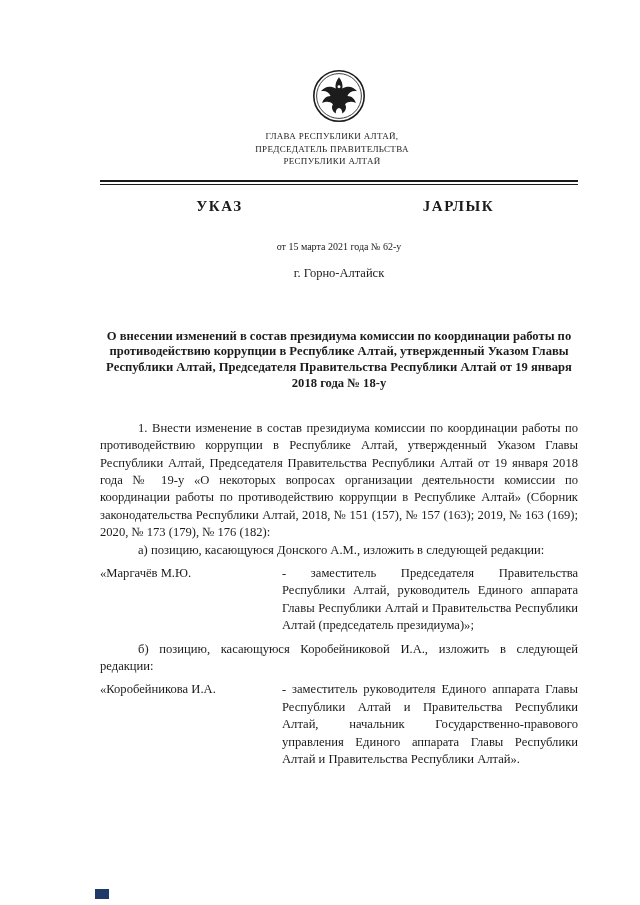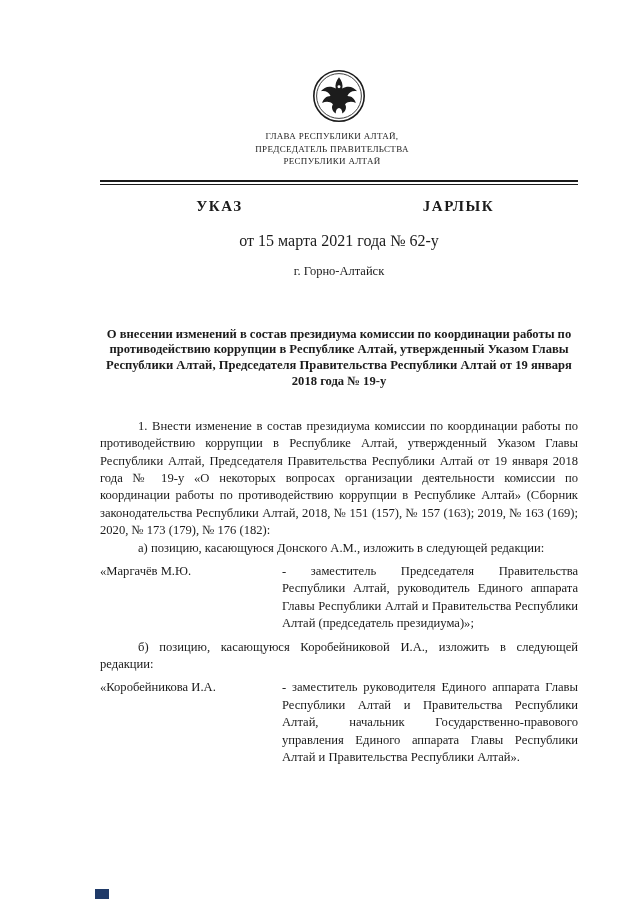--- a/index.html
+++ b/index.html
@@ -37,21 +37,21 @@
     border-bottom: 1px solid #1b1b1b;
   }
 
   
   .doctype-row { display: flex; margin-top: 13px; align-items: center; }
   .doctype {
     flex: 1; text-align: center;
     font-weight: bold; font-size: 15px; letter-spacing: 1.6px;
   }
 
-  .date-line { text-align: center; margin-top: 17px; font-size: 16px; }
+  .date-line { text-align: center; margin-top: 26px; font-size: 10px; }
   .place-line { text-align: center; margin-top: 14px; font-size: 12.5px; }
 
   
   .doc-title {
     margin-top: 48px;
     text-align: center;
     font-weight: bold;
     font-size: 12.6px;
     line-height: 15.8px;
   }
@@ -124,21 +124,21 @@
 
     <div class="doctype-row">
       <div class="doctype">УКАЗ</div>
       <div class="doctype">ЈАРЛЫК</div>
     </div>
 
     <div class="date-line">от 15 марта 2021 года № 62-у</div>
 
     <div class="place-line">г. Горно-Алтайск</div>
 
-    <div class="doc-title">О внесении изменений в состав президиума комиссии по координации работы по противодействию коррупции в Республике Алтай, утвержденный  Указом Главы Республики Алтай, Председателя Правительства Республики Алтай от 19 января  2018 года № 19-у</div>
+    <div class="doc-title">О внесении изменений в состав президиума комиссии по координации работы по противодействию коррупции в Республике Алтай, утвержденный  Указом Главы Республики Алтай, Председателя Правительства Республики Алтай от 19 января  2018 года № 18-у</div>
 
     <div class="body-text">
 
       <p class="para">1. Внести изменение в состав президиума комиссии по координации работы по противодействию коррупции в Республике Алтай, утвержденный Указом Главы Республики Алтай, Председателя Правительства Республики Алтай от 19 января 2018 года № 19-у «О некоторых вопросах организации деятельности комиссии по координации работы по противодействию коррупции в Республике Алтай» (Сборник законодательства Республики Алтай, 2018, № 151 (157),  № 157 (163); 2019, № 163 (169); 2020, № 173 (179), № 176 (182):</p>
 
       <p class="para">а) позицию, касающуюся Донского А.М., изложить в следующей редакции:</p>
 
       <div class="entry">
         <div class="entry-name">«Маргачёв М.Ю.</div>
         <div class="entry-desc">- заместитель Председателя Правительства Республики Алтай, руководитель Единого аппарата Главы Республики Алтай и Правительства Республики Алтай (председатель президиума)»;</div>

